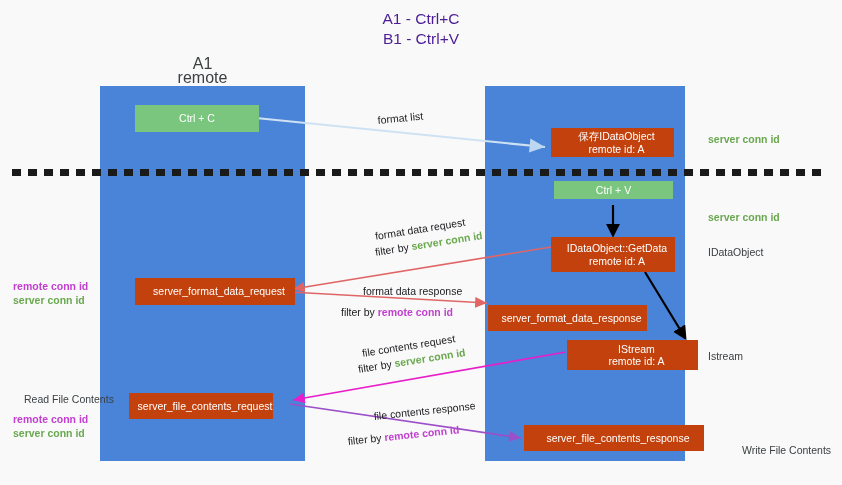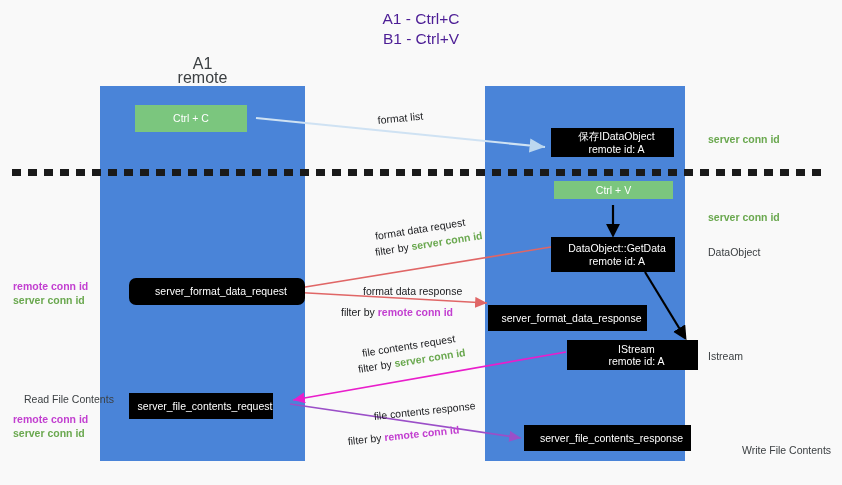--- a/index.html
+++ b/index.html
@@ -48,21 +48,21 @@
     flex-direction: column;
     align-items: center;
     justify-content: center;
     text-align: center;
     color: #ffffff;
     font-size: 10.5px;
     line-height: 12.5px;
     white-space: pre-line;
   }
   .box.green { background: #7bc67e; }
-  .box.orange { background: #000000; padding-left: 8px; }
+  .box.orange { background: #c2410c; padding-left: 8px; }
 
   .sidelabel {
     position: absolute;
     font-size: 10.5px;
     line-height: 14px;
     white-space: pre-line;
   }
   .sidelabel.green { color: #6aa84f; font-weight: bold; }
   .sidelabel.purple { color: #c23fd0; font-weight: bold; }
   .sidelabel.dark { color: #3c4043; }
@@ -131,44 +131,44 @@
 
     <line x1="290" y1="292" x2="487" y2="303" stroke="#e06666" stroke-width="1.7" marker-end="url(#ah-red)"></line>
 
     <line x1="645" y1="272" x2="684" y2="336" stroke="#000000" stroke-width="2.2" marker-end="url(#ah-black)"></line>
 
     <line x1="566" y1="352" x2="293" y2="400" stroke="#e91ecb" stroke-width="1.7" marker-end="url(#ah-magenta)"></line>
 
     <line x1="290" y1="404" x2="521" y2="438" stroke="#9b4fc8" stroke-width="1.7" marker-end="url(#ah-purple)"></line>
   </svg>
 
-  <div class="box green" style="left:135px; top:105px; width:112px; height:27px;">Ctrl + C</div>
+  <div class="box green" style="left:135px; top:105px; width:124px; height:27px;">Ctrl + C</div>
 
   <div class="box orange" style="left:551px; top:128px; width:123px; height:29px;">保存IDataObject
 remote id: A</div>
 
   <div class="box green" style="left:554px; top:181px; width:119px; height:18px;">Ctrl + V</div>
 
-  <div class="box orange" style="left:551px; top:237px; width:124px; height:35px;">DataObject::GetData
+  <div class="box orange" style="left:551px; top:237px; width:124px; height:35px;">IDataObject::GetData
 remote id: A</div>
 
   <div class="box orange" style="left:567px; top:340px; width:131px; height:30px;">IStream
 remote id: A</div>
 
-  <div class="box orange" style="left:129px; top:278px; width:176px; height:27px;border-radius:7px;">server_format_data_request</div>
+  <div class="box orange" style="left:135px; top:278px; width:160px; height:27px;">server_format_data_request</div>
 
   <div class="box orange" style="left:488px; top:289px; width:159px; height:26px;margin-top:16px;">server_format_data_response</div>
 
   <div class="box orange" style="left:129px; top:393px; width:144px; height:26px;">server_file_contents_request</div>
 
-  <div class="box orange" style="left:524px; top:425px; width:167px; height:26px;">server_file_contents_response</div>
+  <div class="box orange" style="left:524px; top:425px; width:180px; height:26px;">server_file_contents_response</div>
 
   <div class="sidelabel green" style="left:708px; top:132px;">server conn id</div>
   <div class="sidelabel green" style="left:708px; top:210px;">server conn id</div>
-  <div class="sidelabel plain" style="left:708px; top:245px;">DataObject</div>
+  <div class="sidelabel plain" style="left:708px; top:245px;">IDataObject</div>
   <div class="sidelabel plain" style="left:708px; top:349px;">Istream</div>
   <div class="sidelabel plain" style="left:712px; top:443px;margin-left:30px;">Write File Contents</div>
 
   <div class="sidelabel purple" style="left:13px; top:279px;">remote conn id</div>
   <div class="sidelabel green" style="left:13px; top:293px;">server conn id</div>
 
   <div class="sidelabel dark" style="left:24px; top:392px;">Read File Contents</div>
   <div class="sidelabel purple" style="left:13px; top:412px;">remote conn id</div>
   <div class="sidelabel green" style="left:13px; top:426px;">server conn id</div>
 

